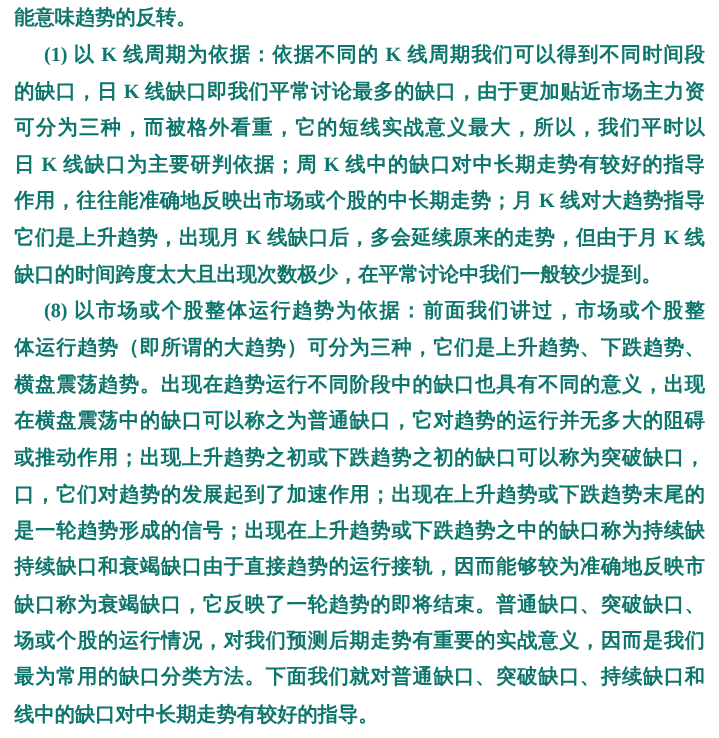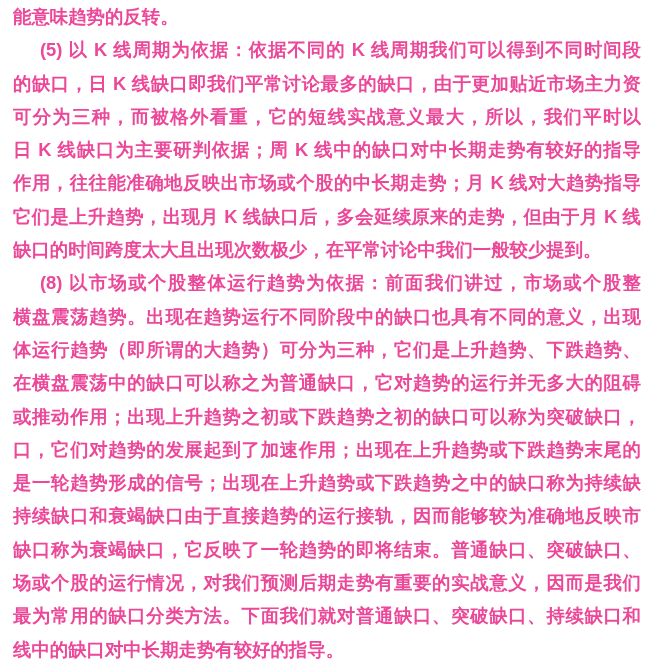--- a/index.html
+++ b/index.html
@@ -11,22 +11,22 @@
     width: 654px;
     height: 671px;
     overflow: hidden;
     position: relative;
   }
   .page {
     position: absolute;
     left: 13px;
     top: 0;
     width: 628px;
-    color: #ec4899;
-    font-family: Liberation Sans, sans-serif;
+    color: #0f766e;
+    font-family: Liberation Serif, serif;
     font-size: 18.4px;
     font-weight: bold;
   }
   .line {
     height: 33.3px;
     line-height: 33.3px;
     white-space: nowrap;
     text-align: justify;
     text-align-last: justify;
     overflow: hidden;
@@ -36,30 +36,30 @@
   }
   .line.indent {
     padding-left: 27px;
   }
 </style>
 </head>
 <body>
 
 <div class="page">
   <div class="line last">能意味趋势的反转。</div>
-  <div class="line indent">(5) 以 K 线周期为依据：依据不同的 K 线周期我们可以得到不同时间段</div>
+  <div class="line indent">(1) 以 K 线周期为依据：依据不同的 K 线周期我们可以得到不同时间段</div>
   <div class="line">的缺口，日 K 线缺口即我们平常讨论最多的缺口，由于更加贴近市场主力资</div>
   <div class="line">可分为三种，而被格外看重，它的短线实战意义最大，所以，我们平时以</div>
   <div class="line">日 K 线缺口为主要研判依据；周 K 线中的缺口对中长期走势有较好的指导</div>
   <div class="line">作用，往往能准确地反映出市场或个股的中长期走势；月 K 线对大趋势指导</div>
   <div class="line">它们是上升趋势，出现月 K 线缺口后，多会延续原来的走势，但由于月 K 线</div>
   <div class="line last">缺口的时间跨度太大且出现次数极少，在平常讨论中我们一般较少提到。</div>
   <div class="line indent">(8) 以市场或个股整体运行趋势为依据：前面我们讲过，市场或个股整</div>
+  <div class="line">体运行趋势（即所谓的大趋势）可分为三种，它们是上升趋势、下跌趋势、</div>
   <div class="line">横盘震荡趋势。出现在趋势运行不同阶段中的缺口也具有不同的意义，出现</div>
-  <div class="line">体运行趋势（即所谓的大趋势）可分为三种，它们是上升趋势、下跌趋势、</div>
   <div class="line">在横盘震荡中的缺口可以称之为普通缺口，它对趋势的运行并无多大的阻碍</div>
   <div class="line">或推动作用；出现上升趋势之初或下跌趋势之初的缺口可以称为突破缺口，</div>
   <div class="line">口，它们对趋势的发展起到了加速作用；出现在上升趋势或下跌趋势末尾的</div>
   <div class="line">是一轮趋势形成的信号；出现在上升趋势或下跌趋势之中的缺口称为持续缺</div>
   <div class="line">持续缺口和衰竭缺口由于直接趋势的运行接轨，因而能够较为准确地反映市</div>
   <div class="line">缺口称为衰竭缺口，它反映了一轮趋势的即将结束。普通缺口、突破缺口、</div>
   <div class="line">场或个股的运行情况，对我们预测后期走势有重要的实战意义，因而是我们</div>
   <div class="line">最为常用的缺口分类方法。下面我们就对普通缺口、突破缺口、持续缺口和</div>
   <div class="line last">线中的缺口对中长期走势有较好的指导。</div>
 </div>

